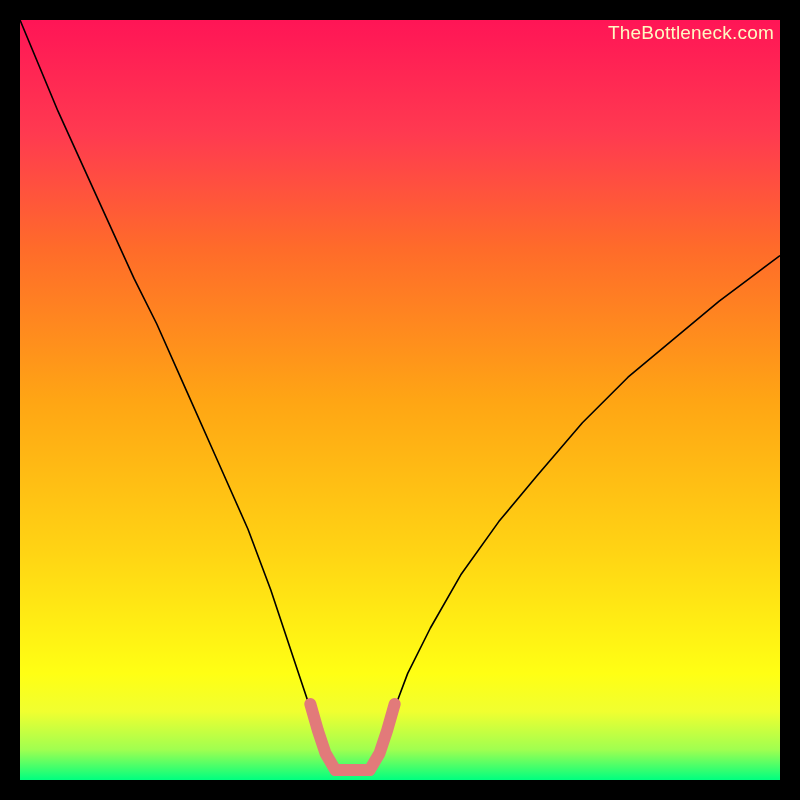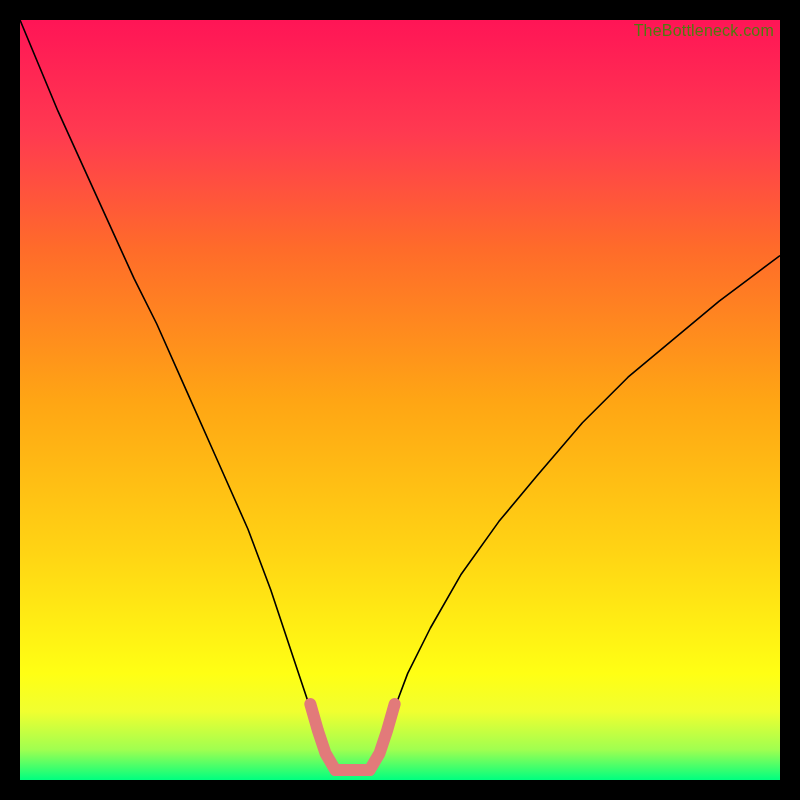--- a/index.html
+++ b/index.html
@@ -33,22 +33,22 @@
   .svg-layer {
     position: absolute;
     inset: 0;
     width: 760px;
     height: 760px;
   }
   .watermark {
     position: absolute;
     top: 2px;
     right: 6px;
-    color: #4d7c0f;
-    font-size: 16px;
+    color: #fef9c3;
+    font-size: 19px;
     font-weight: 500;
     letter-spacing: 0.2px;
   }
 </style>
 </head>
 <body>
 
 <div class="frame">
   <div class="plot-area">
     <svg class="gradient-bg" viewBox="0 0 760 760" preserveAspectRatio="none">

